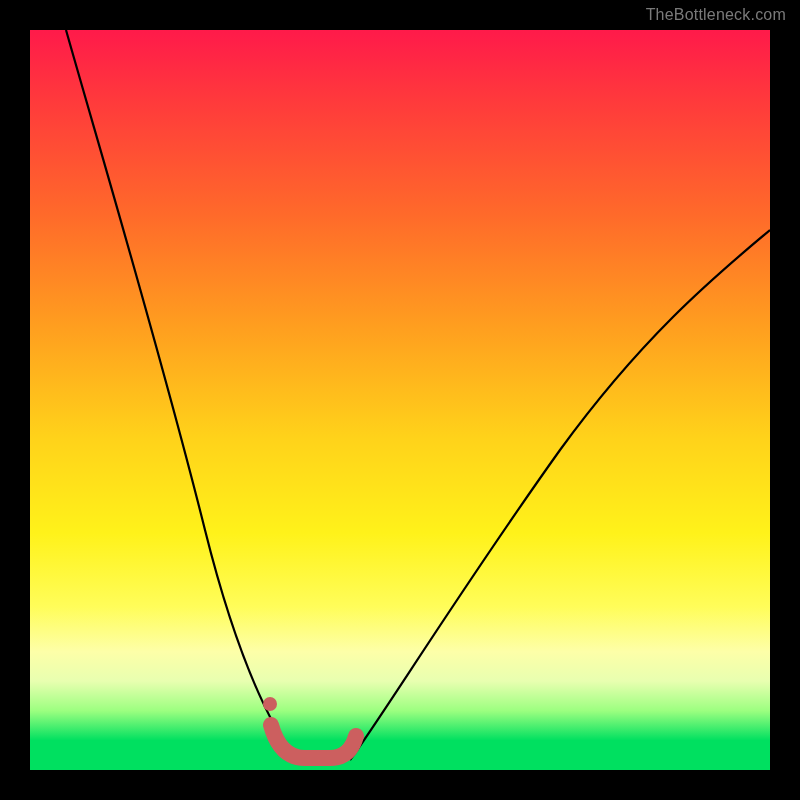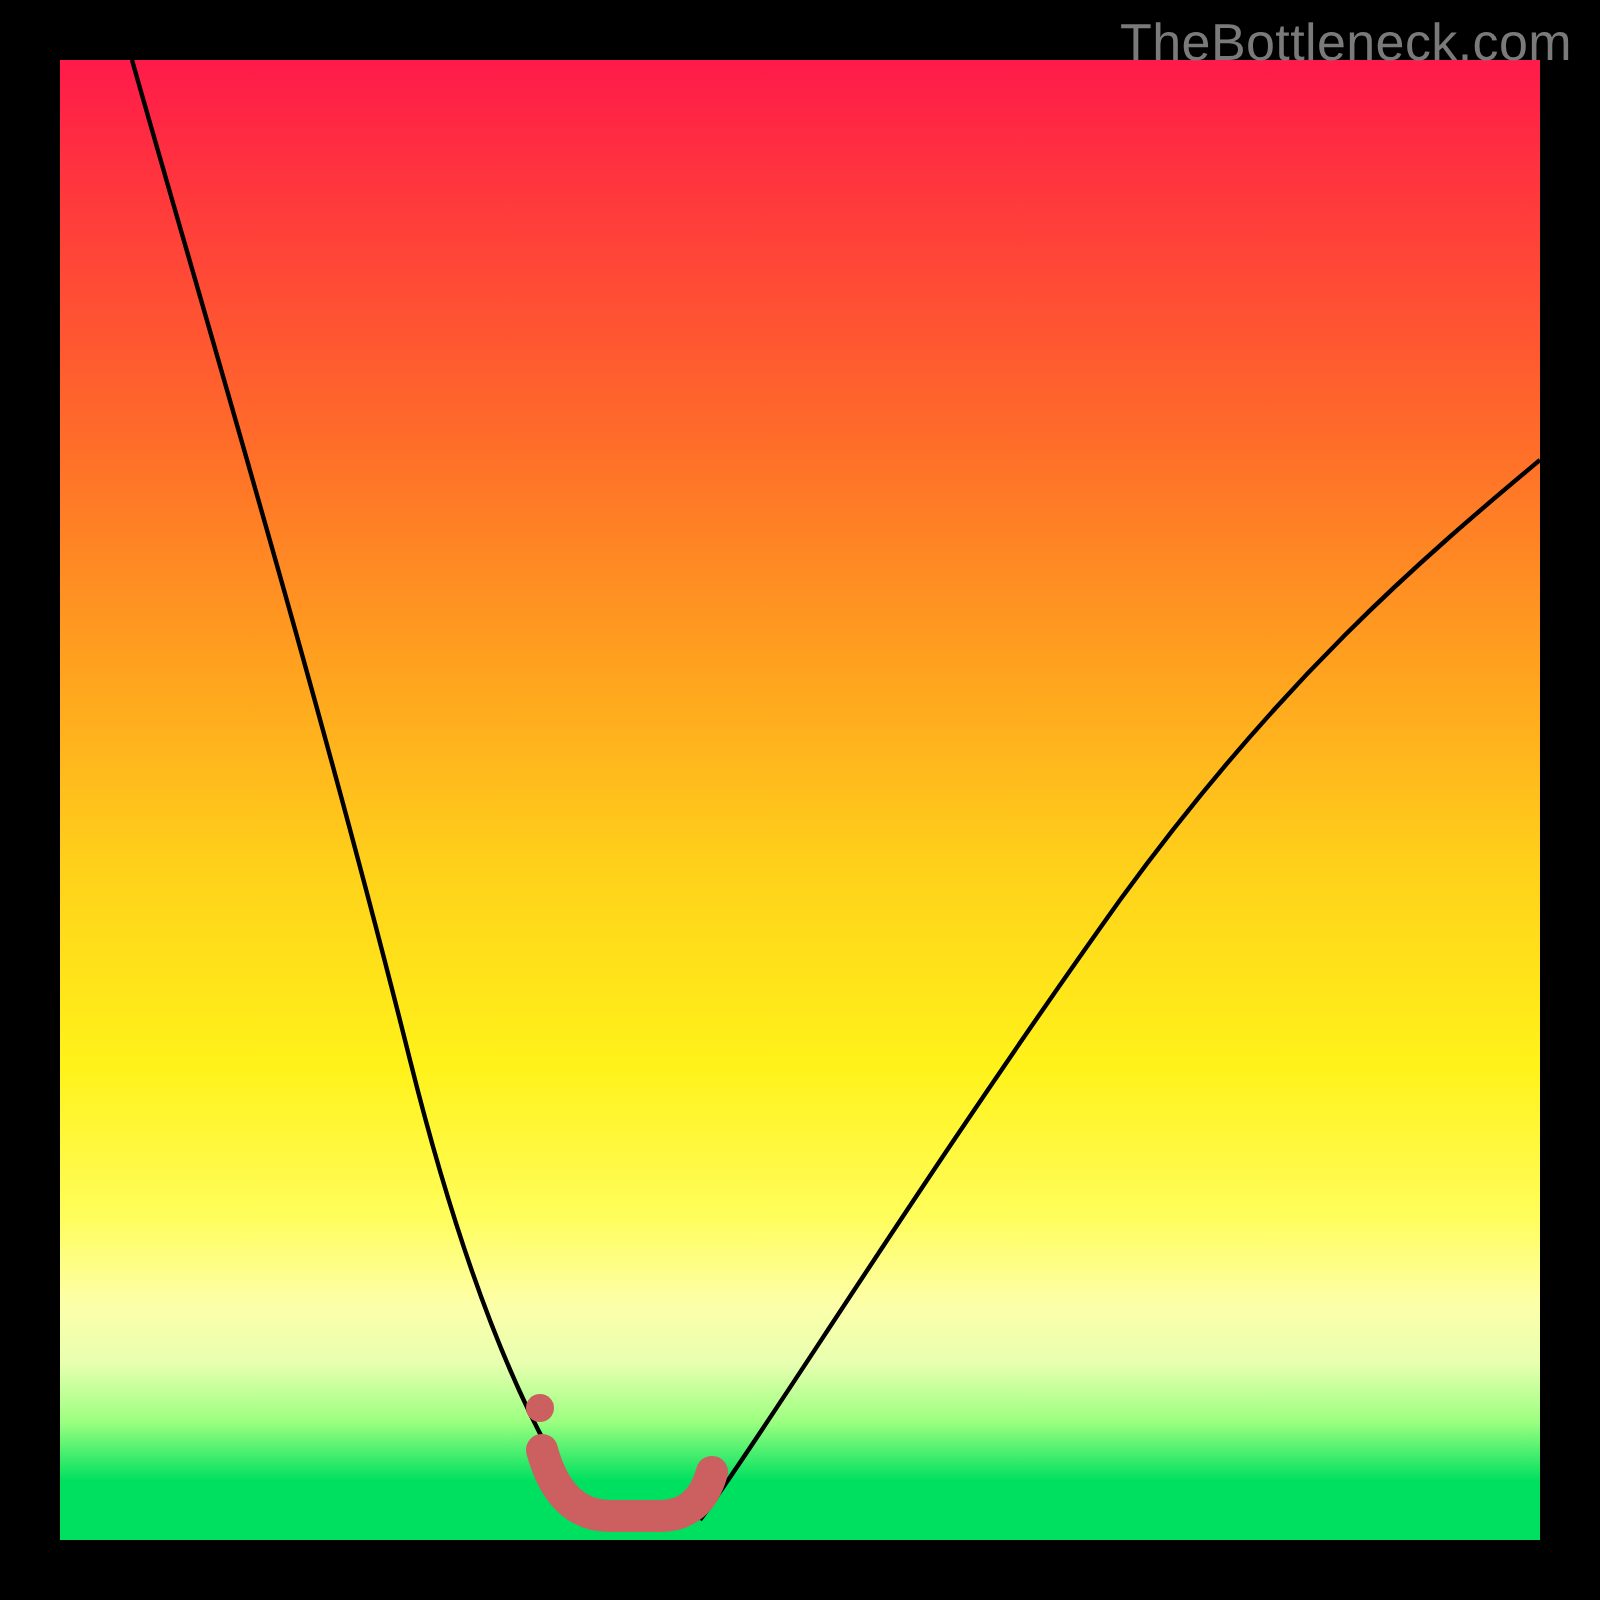--- a/index.html
+++ b/index.html
@@ -31,21 +31,21 @@
       #9cff80 92%,
       #00e060 96%,
       #00e060 100%
     );
   }
   .watermark {
     position: absolute;
     top: 6px;
     right: 14px;
     color: #7a7a7a;
-    font-size: 26px;
+    font-size: 16px;
     font-weight: 500;
     letter-spacing: 0.2px;
   }
   svg.plot {
     position: absolute;
     left: 0;
     top: 0;
     width: 740px;
     height: 740px;
   }

